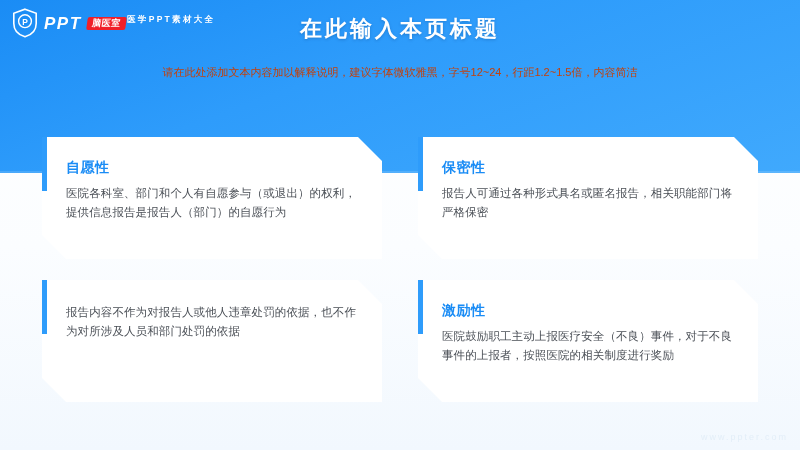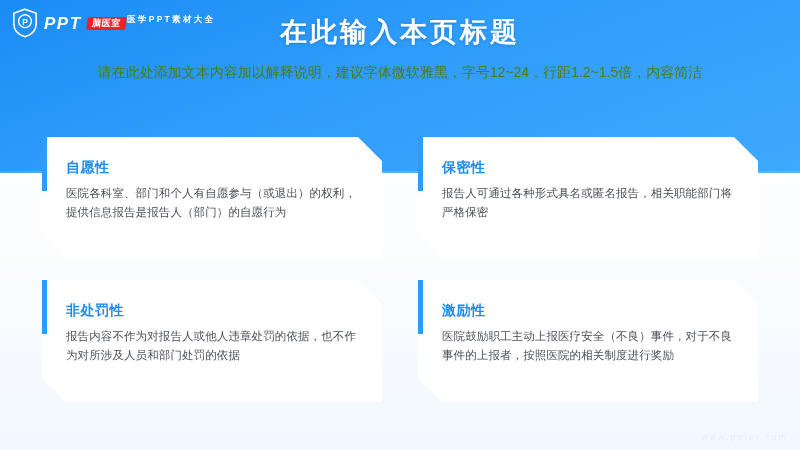--- a/index.html
+++ b/index.html
@@ -43,28 +43,28 @@
   }
   .logo-sub {
     color:#ffffff; font-size:8.5px; letter-spacing:2.3px;
     line-height:1; white-space:nowrap; font-weight:bold;
   }
 
   
   .page-title {
     position:absolute; top:14px; left:0; width:800px;
     text-align:center; color:#ffffff;
-    font-size:27px; font-weight:bold; letter-spacing:3px;
+    font-size:22px; font-weight:bold; letter-spacing:3px;
     text-shadow:0 1px 3px rgba(0,40,90,.25);
     z-index:5;
   }
   .subtitle {
     position:absolute; top:62px; left:0; width:800px;
-    text-align:center; color:#4d7c0f;
-    font-size:14px; line-height:21px; z-index:5;
+    text-align:center; color:#c2410c;
+    font-size:11px; line-height:21px; z-index:5;
   }
   .subtitle div { white-space:nowrap; }
 
   
   .cards {
     position:absolute; left:42px; top:137px;
     width:716px; height:280px;
     display:grid;
     grid-template-columns:340px 340px;
     grid-template-rows:122px 122px;
@@ -132,21 +132,20 @@
     <div class="card-title">自愿性</div>
     <div class="card-body">医院各科室、部门和个人有自愿参与（或退出）的权利，提供信息报告是报告人（部门）的自愿行为</div>
   </div>
 
   <div class="card">
     <div class="card-title">保密性</div>
     <div class="card-body">报告人可通过各种形式具名或匿名报告，相关职能部门将严格保密</div>
   </div>
 
   <div class="card">
-    <div class="card-title">非处罚性</div>
     <div class="card-body">报告内容不作为对报告人或他人违章处罚的依据，也不作为对所涉及人员和部门处罚的依据</div>
   </div>
 
   <div class="card">
     <div class="card-title">激励性</div>
     <div class="card-body">医院鼓励职工主动上报医疗安全（不良）事件，对于不良事件的上报者，按照医院的相关制度进行奖励</div>
   </div>
 
 </div>
 

